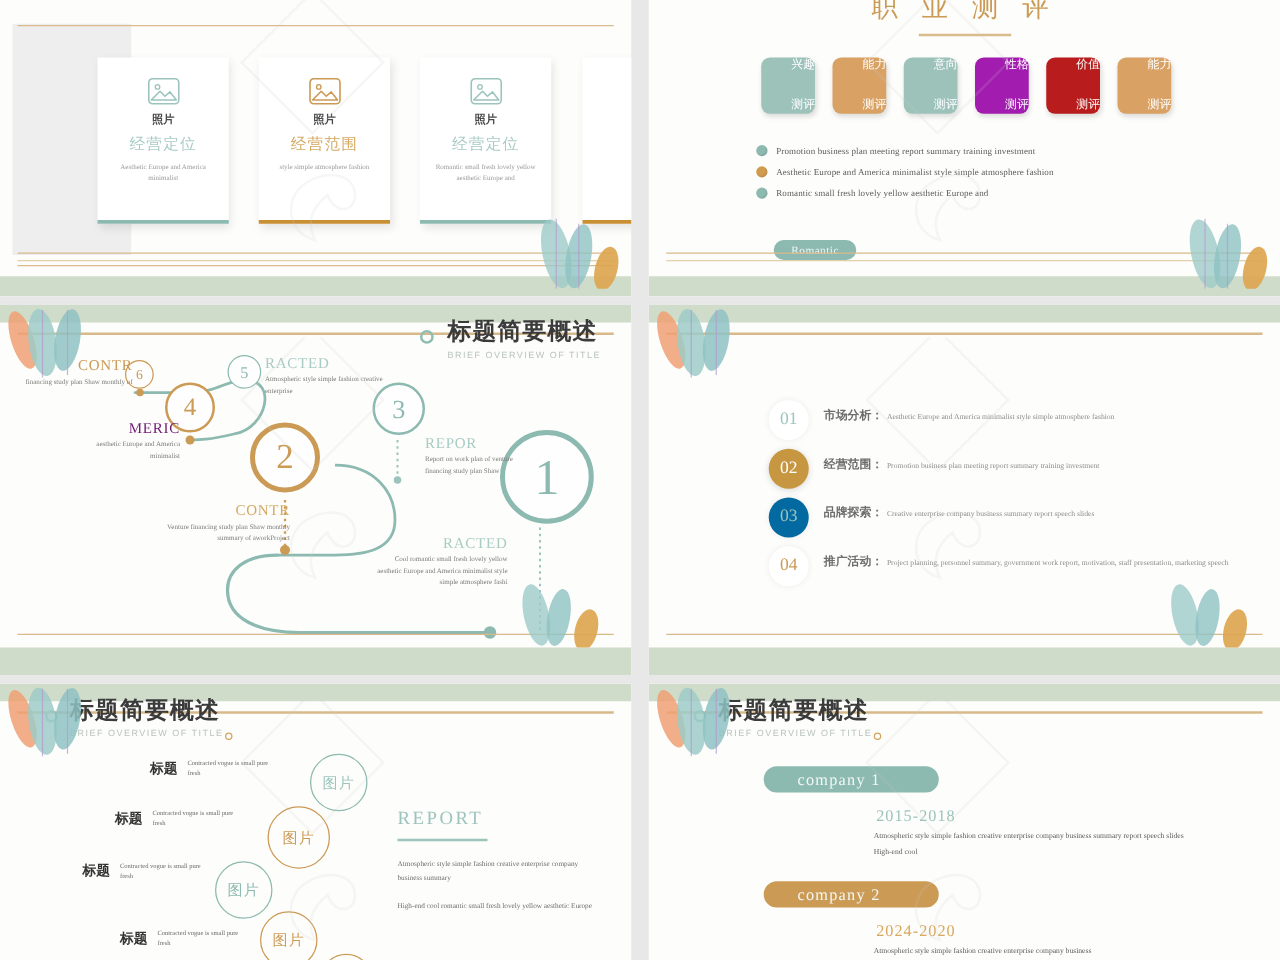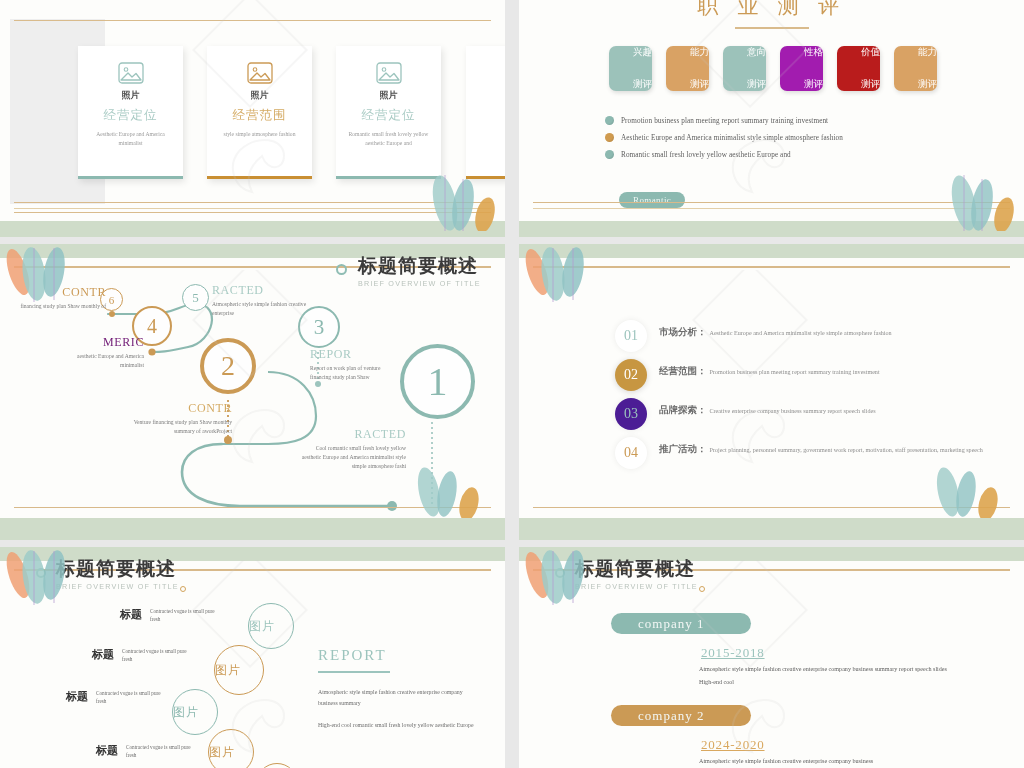--- a/index.html
+++ b/index.html
@@ -158,36 +158,36 @@
   .s4 .ttl { font-size: 9.5px; color: #6d6d6d; font-weight: bold; text-align: right; }
   .s4 .txt { font-size: 6.1px; color: #8d8d8d; line-height: 1.95; }
   .s4 .ln { display: flex; align-items: baseline; gap: 3px; flex-wrap: wrap; }
 
   
   .s5 .item { position: absolute; display: flex; align-items: flex-start; }
   .s5 .item .zh { font-size: 11px; color: #333; font-weight: bold; margin-right: 8px; }
   .s5 .item .en { font-size: 5.2px; color: #6d6d6d; line-height: 1.6; width: 72px; }
   .s5 .ring {
     position: absolute; border-radius: 50%;
-    display: flex; align-items: center; justify-content: flex-start;
+    display: flex; align-items: center; justify-content: center;
     font-size: 12px; letter-spacing: 1px;
   }
   .s5 .report { position: absolute; left: 318px; top: 100px; width: 160px; }
   .s5 .report .rt { font-size: 15px; color: #9cc4bd; letter-spacing: 2px; }
   .s5 .report .rl { width: 72px; height: 1.6px; background: #9cc4bd; margin: 7px 0 14px; }
   .s5 .report .rp { font-size: 5.8px; color: #6d6d6d; line-height: 1.9; margin-bottom: 11px; }
 
   
   .s6 .tag {
     position: absolute; height: 21px; width: 140px;
     border-radius: 11px 11px 11px 11px;
     display: flex; align-items: center; padding-left: 27px;
     color: #f3f7f5; font-size: 13px; letter-spacing: 1px;
   }
-  .s6 .yrs { position: absolute; font-size: 13px; letter-spacing: .8px; text-decoration: underline; }
+  .s6 .yrs { position: absolute; font-size: 13px; letter-spacing: .8px; }
   .s6 .para { position: absolute; font-size: 6.1px; color: #5d5d5d; line-height: 2.1; width: 260px; }
 
   .wm { position: absolute; pointer-events: none; opacity: .30; }
 </style>
 </head>
 <body>
 
 <div class="grid">
 
   <div class="slide s1">
@@ -380,21 +380,21 @@
       <div class="p">financing study plan Shaw monthly of</div>
     </div>
     <div class="lbl" style="left:54px; top:92px; width:90px; text-align:right">
       <div class="h" style="color:#701a75">MERIC</div>
       <div class="p">aesthetic Europe and America minimalist</div>
     </div>
     <div class="lbl" style="left:212px; top:40px; width:96px">
       <div class="h" style="color:#a9cbc4">RACTED</div>
       <div class="p">Atmospheric style simple fashion creative enterprise</div>
     </div>
-    <div class="lbl" style="left:310px; top:104px; width:84px">
+    <div class="lbl" style="left:340px; top:104px; width:84px">
       <div class="h" style="color:#a9cbc4">REPOR</div>
       <div class="p">Report on work plan of venture financing study plan Shaw</div>
     </div>
     <div class="lbl" style="left:132px; top:158px; width:100px; text-align:right">
       <div class="h" style="color:#d4aa63">CONTR</div>
       <div class="p">Venture financing study plan Shaw monthly summary of  aworkProject</div>
     </div>
     <div class="lbl" style="left:300px; top:184px; width:106px; text-align:right">
       <div class="h" style="color:#a9cbc4">RACTED</div>
       <div class="p">Cool romantic small fresh lovely yellow aesthetic Europe and America minimalist style simple atmosphere fashi</div>
@@ -438,21 +438,21 @@
       <div class="row">
         <div class="num" style="color:#fff; background:#c79641; box-shadow:0 1px 6px rgba(0,0,0,.16)">02</div>
         <div class="body">
           <div class="ln">
             <span class="ttl">经营范围：</span>
             <span class="txt">Promotion business plan meeting report summary training investment</span>
           </div>
         </div>
       </div>
       <div class="row">
-        <div class="num" style="color:#9cc4bd; background:#4c1d95; box-shadow:0 0 6px rgba(0,0,0,.07)">03</div>
+        <div class="num" style="color:#9cc4bd; background:#0369a1; box-shadow:0 0 6px rgba(0,0,0,.07)">03</div>
         <div class="body">
           <div class="ln">
             <span class="ttl">品牌探索：</span>
             <span class="txt">Creative enterprise company business summary report speech slides</span>
           </div>
         </div>
       </div>
       <div class="row">
         <div class="num" style="color:#cb9a55; background:#fff; box-shadow:0 0 6px rgba(0,0,0,.07)">04</div>
         <div class="body">

